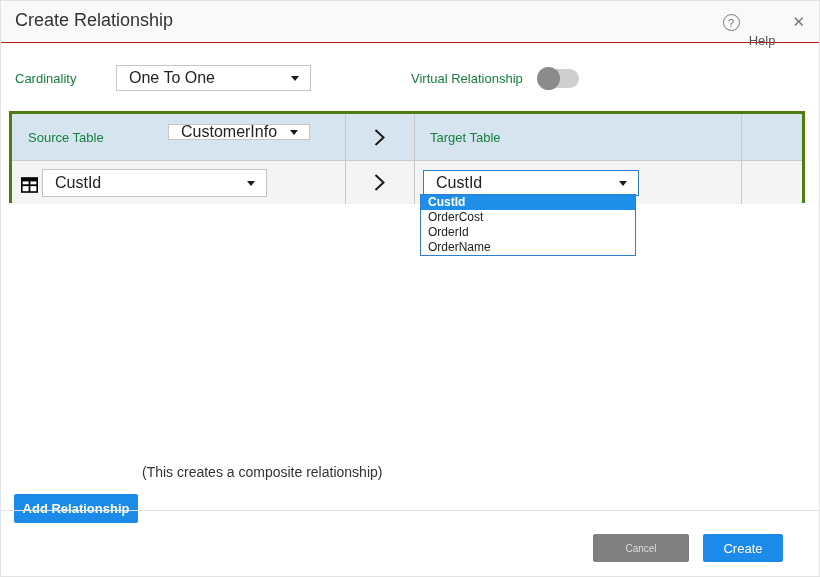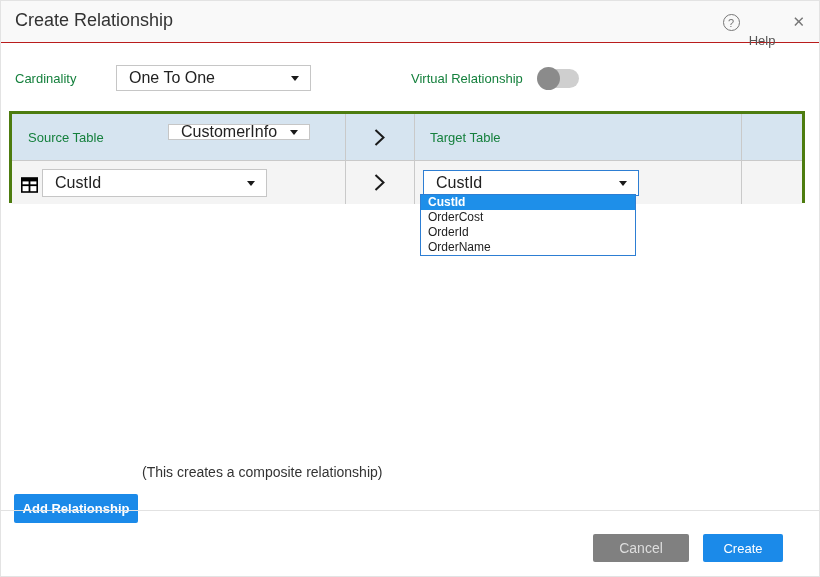--- a/index.html
+++ b/index.html
@@ -37,21 +37,21 @@
   .dd-item{height:15px;line-height:15px;font-size:12px;color:#222;padding-left:7px;cursor:pointer;white-space:nowrap;}
   .dd-item.selected{background:#1e8fe9;color:#fff;font-weight:bold;}
 
   
   .btn{border:none;border-radius:2px;font-family:inherit;cursor:pointer;}
   .btn-add{position:absolute;left:13px;top:457px;width:124px;height:29px;background:#1b8ae9;color:#fff;font-size:13px;font-weight:bold;margin-top:36px;}
   .add-note{position:absolute;left:141px;top:463px;font-size:14px;color:#333;}
 
   
   .footer-line{position:absolute;left:0;top:509px;width:100%;height:1px;background:#e2e2e2;}
-  .btn-cancel{position:absolute;left:592px;top:533px;width:96px;height:28px;background:#808080;color:#ddd;font-size:14px;}
+  .btn-cancel{position:absolute;left:592px;top:533px;width:96px;height:28px;background:#808080;color:#ddd;font-size:10px;}
   .btn-create{position:absolute;left:702px;top:533px;width:80px;height:28px;background:#1b8ae9;color:#fff;font-size:13px;}
 
   .tbl-icon{position:absolute;left:9px;top:16px;width:17px;height:16px;}
 </style>
 </head>
 <body>
 
 <div class="dialog">
 
   <div class="titlebar">

